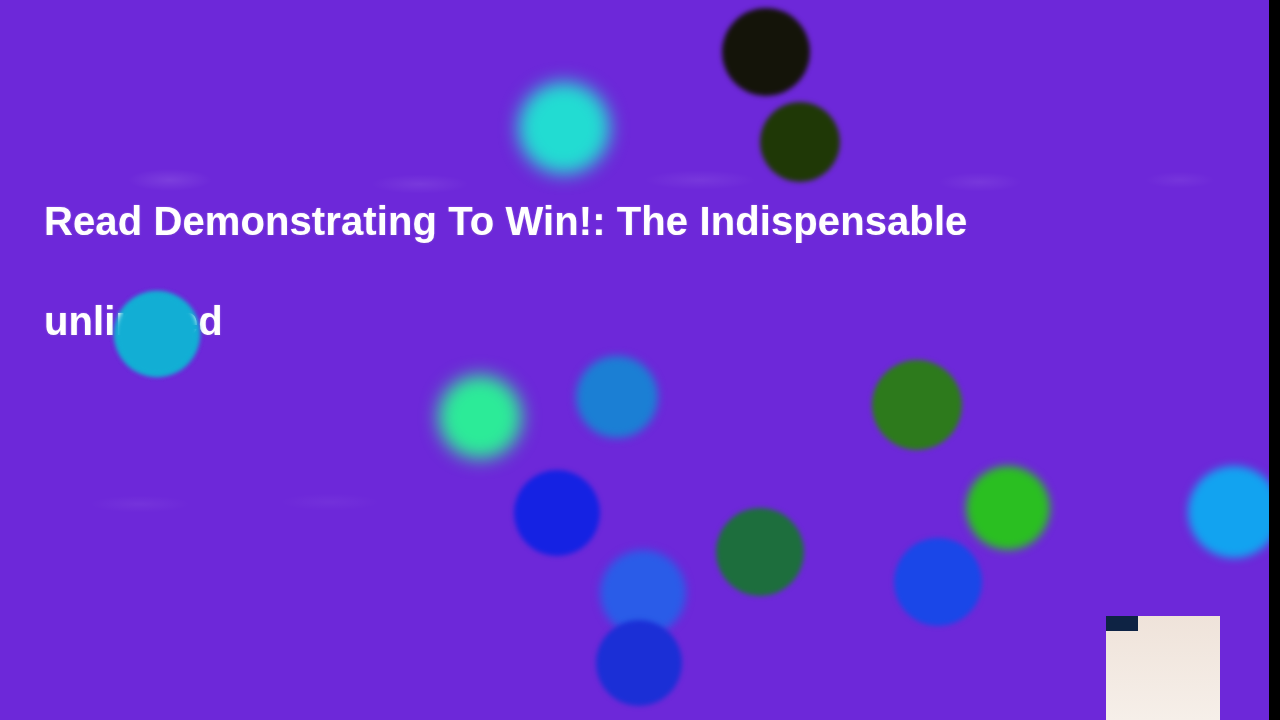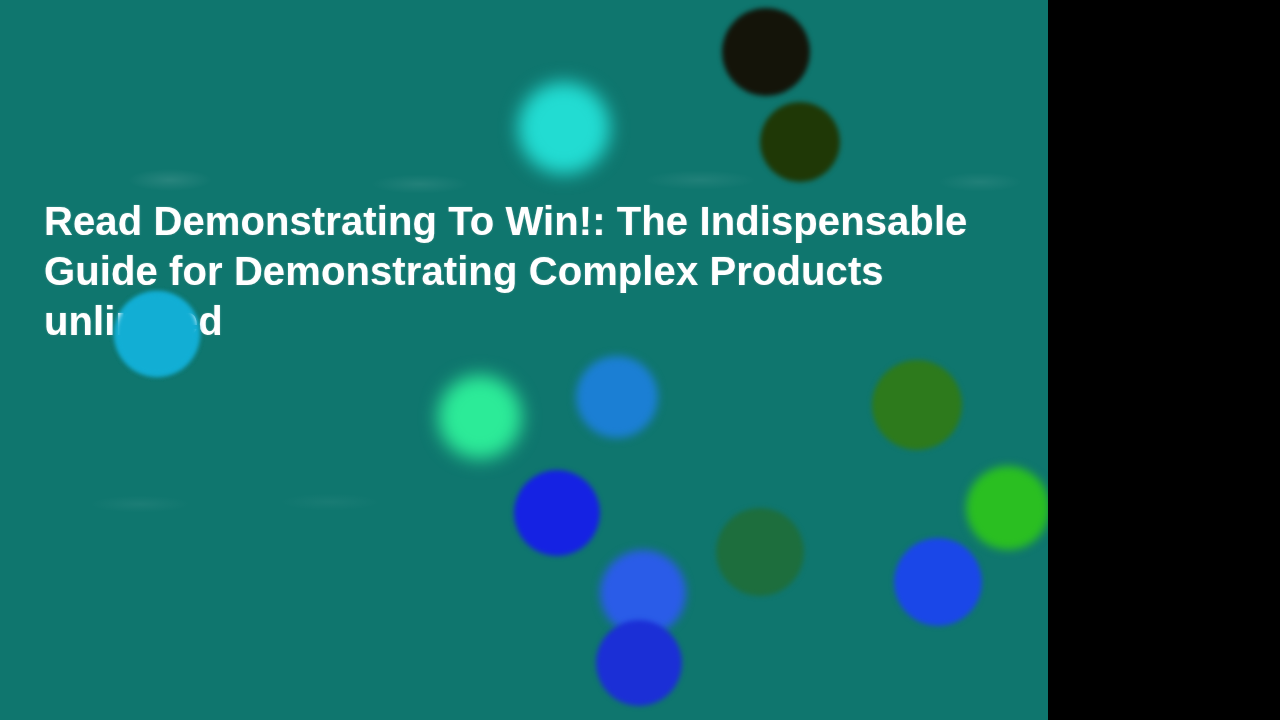--- a/index.html
+++ b/index.html
@@ -186,21 +186,21 @@
     left: 56%;
     width: 28%;
     top: 86%;
     height: 14%;
     background: #0e2344;
   }
 </style>
 </head>
 <body>
 
-<div id="stage" style="background: #0f766e; width: 1048px; height: 720px;">
+<div id="stage" style="background: #6d28d9; width: 1269px; height: 720px;">
 
   <div id="ghost-band"></div>
   <div id="ghost-band-2"></div>
 
   <div id="circle-layer">
       <div class="circle soft" style="left: 518px; top: 82px; width: 92px; height: 92px; background: rgb(34, 220, 210);"></div>
       <div class="circle crisp" style="left: 722px; top: 8px; width: 88px; height: 88px; background: rgb(20, 20, 9);"></div>
       <div class="circle crisp" style="left: 760px; top: 102px; width: 80px; height: 80px; background: rgb(31, 56, 6);"></div>
       <div class="circle crisp" style="left: 115px; top: 292px; width: 84px; height: 84px; background: rgb(18, 174, 212);"></div>
       <div class="circle soft" style="left: 438px; top: 375px; width: 84px; height: 84px; background: rgb(44, 235, 152);"></div>
@@ -210,21 +210,21 @@
       <div class="circle semi" style="left: 966px; top: 466px; width: 84px; height: 84px; background: rgb(42, 191, 33);"></div>
       <div class="circle semi" style="left: 1188px; top: 466px; width: 92px; height: 92px; background: rgb(18, 163, 240);"></div>
       <div class="circle crisp" style="left: 716px; top: 508px; width: 88px; height: 88px; background: rgb(29, 110, 61);"></div>
       <div class="circle crisp" style="left: 894px; top: 538px; width: 88px; height: 88px; background: rgb(26, 71, 232);"></div>
       <div class="circle semi" style="left: 600px; top: 550px; width: 86px; height: 86px; background: rgb(42, 92, 232);"></div>
       <div class="circle crisp" style="left: 596px; top: 620px; width: 86px; height: 86px; background: rgb(27, 47, 214);"></div>
     </div>
 
   <h1 id="headline">
     <span>Read Demonstrating To Win!: The Indispensable</span><br>
-    <span>Guide for Demonstrating Complex Products</span><br>
+    <br>
     <span>unlimited</span>
   </h1>
 
   <div id="overlay-dot-text"></div>
 
   <div id="book-thumb" style="left: 1106px; top: 616px; width: 114px; height: 104px;">
     <div class="bt-layer bt-wall"></div>
     <div class="bt-layer bt-table"></div>
     <div class="bt-layer bt-streak"></div>
     <div class="bt-layer bt-objects"></div>

